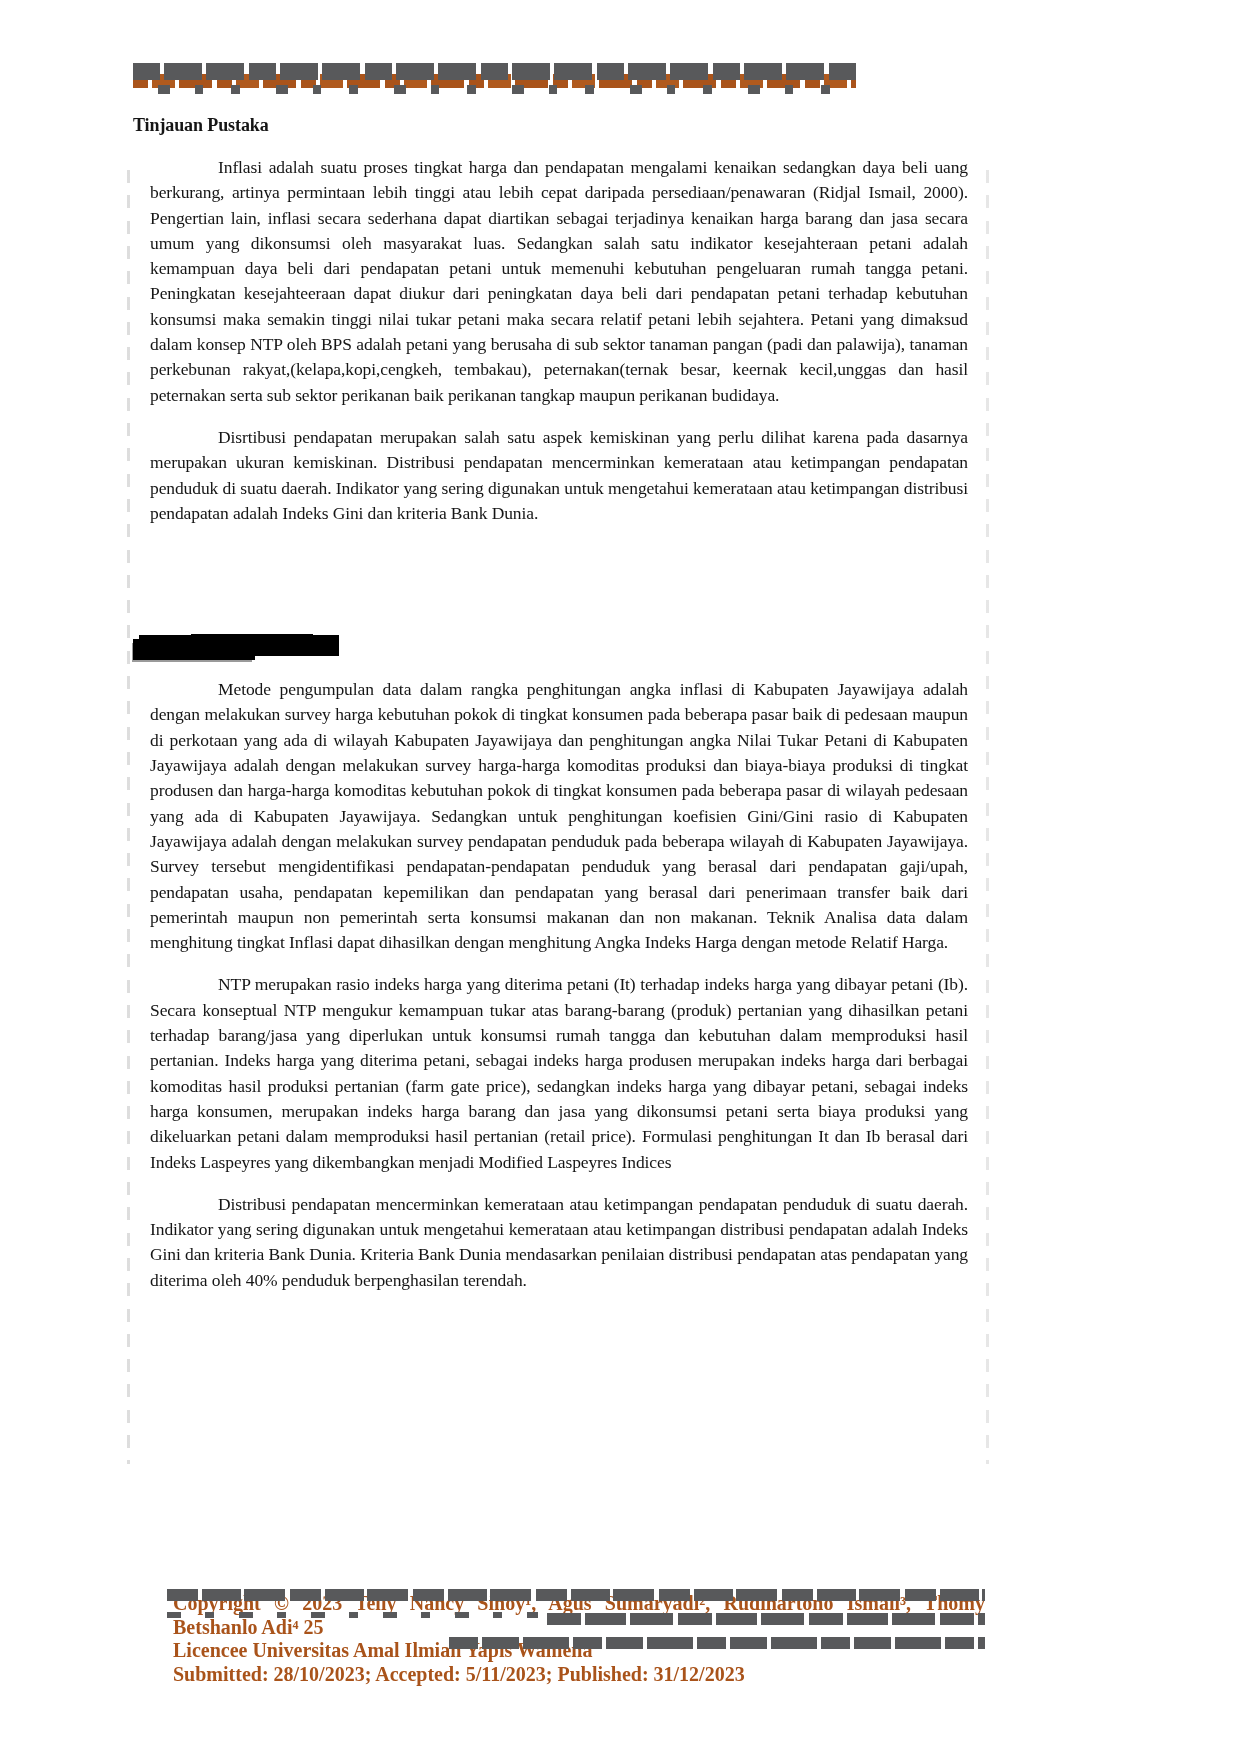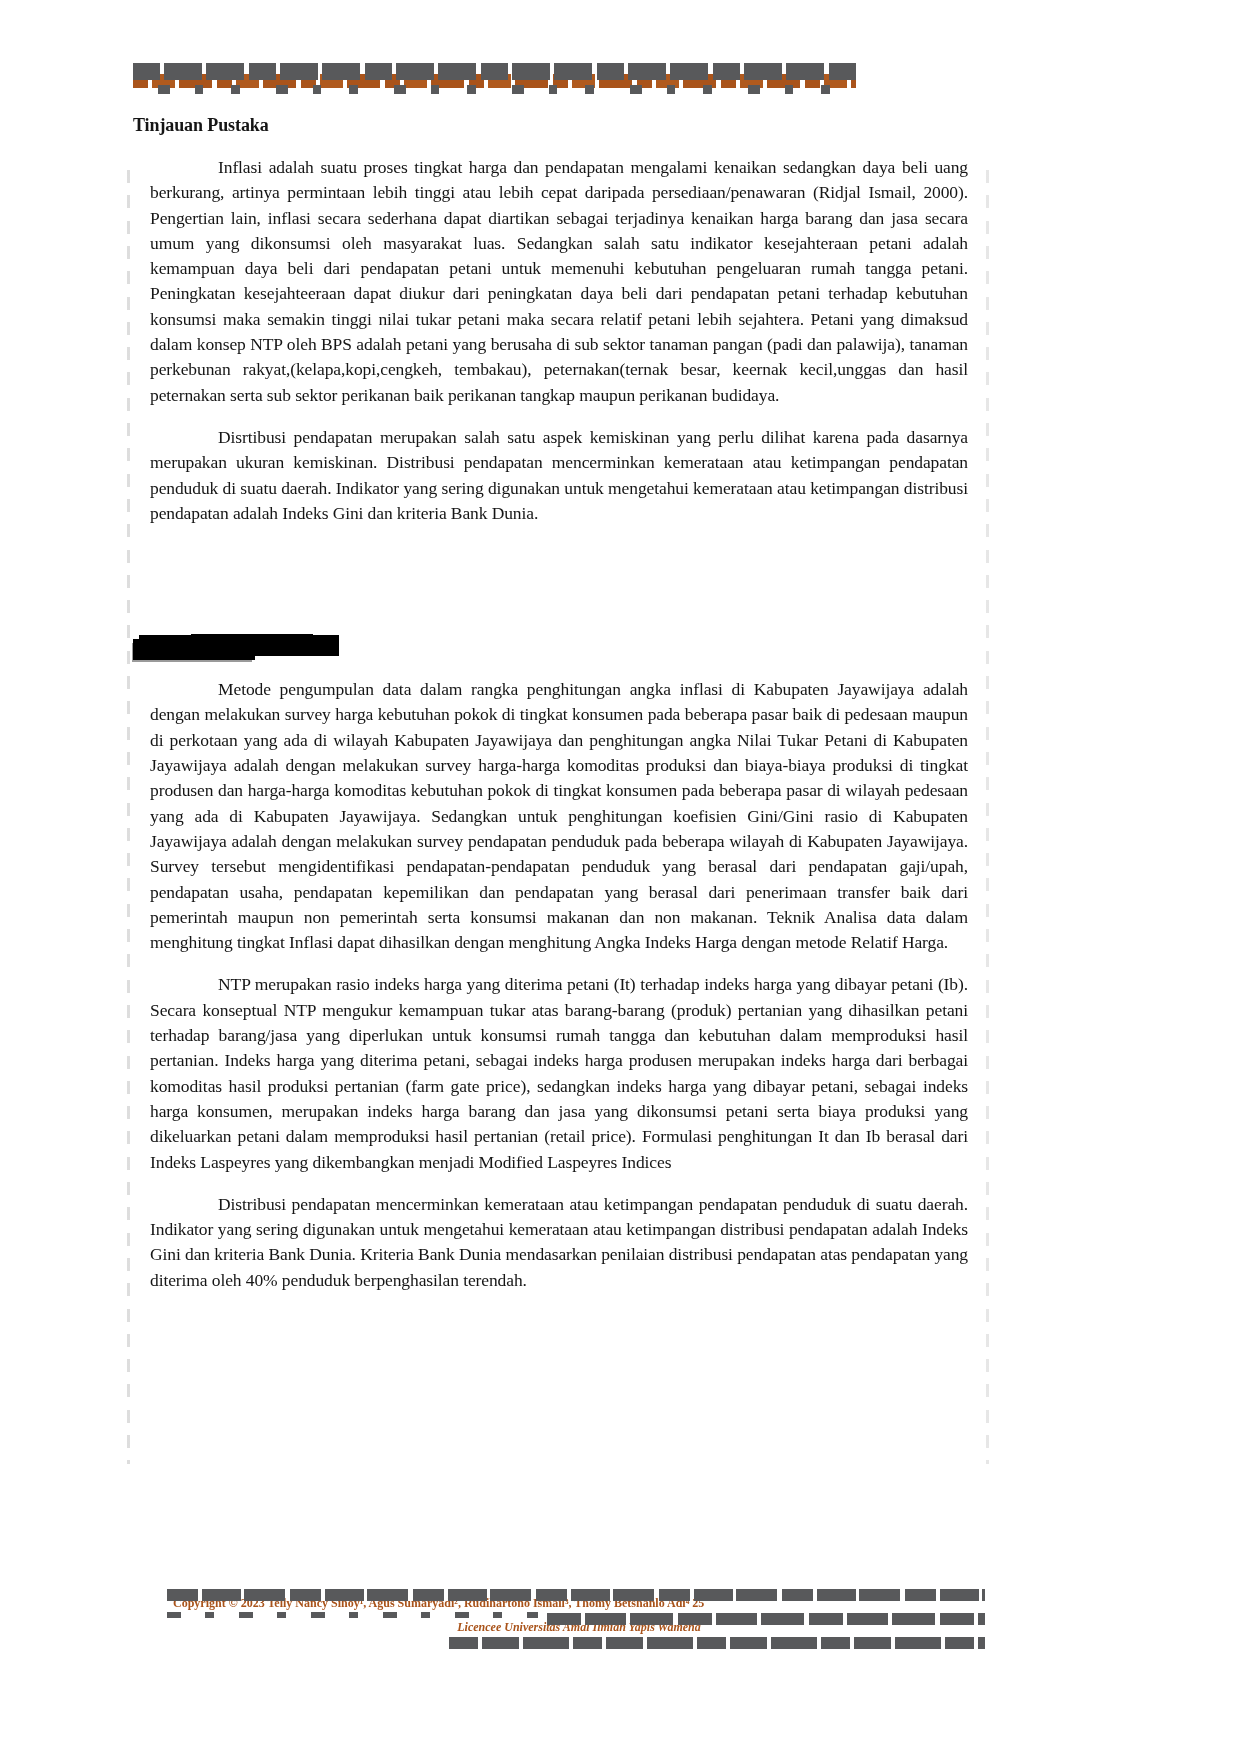--- a/index.html
+++ b/index.html
@@ -64,25 +64,25 @@
     position:absolute;top:170px;bottom:290px;width:3px;opacity:.55;
     background:repeating-linear-gradient(180deg,
       #c2c2c2 0 13px, rgba(0,0,0,0) 13px 25.3px);
   }
   .edge-left{left:127px;}
   .edge-right{left:986px;opacity:.4;}
 
   
   .footer{
     position:absolute;left:173px;top:1592px;width:812px;
-    font-weight:bold;font-size:12px;line-height:23.5px;
+    font-weight:bold;font-size:20px;line-height:23.5px;
     color:#a9531a;
   }
   .footer .l1{text-align:justify;}
-  .footer .l2,.footer .l3{text-align:center;font-style:italic;}
+  .footer .l2,.footer .l3{text-align:left;}
   .f-redact{position:absolute;height:12px;pointer-events:none;}
   .f-redact.r1{
     left:-6px;right:0;top:-3px;
     background:repeating-linear-gradient(90deg,
       #58595b 0 31px, rgba(0,0,0,0) 31px 35px,
       #58595b 35px 74px, rgba(0,0,0,0) 74px 77px,
       #58595b 77px 118px, rgba(0,0,0,0) 118px 123px);
   }
   .f-redact.r1b{
     left:-6px;right:55%;top:20px;height:6px;
@@ -136,15 +136,16 @@
   </div>
 
   <div class="footer">
     <div class="f-redact r1"></div>
     <div class="f-redact r1b"></div>
     <div class="f-redact r2"></div>
     <div class="f-redact r3"></div>
 
     <div class="l1">Copyright © 2023 Telly Nancy Sihoy¹, Agus Sumaryadi², Rudihartono Ismail³, Thomy Betshanlo Adi⁴ 25</div>
     <div class="l2">Licencee Universitas Amal Ilmiah Yapis Wamena</div>
+    <div class="l3">Submitted: 28/10/2023; Accepted: 5/11/2023; Published: 31/12/2023</div>
   </div>
 
 </div>
 
 </body></html>

